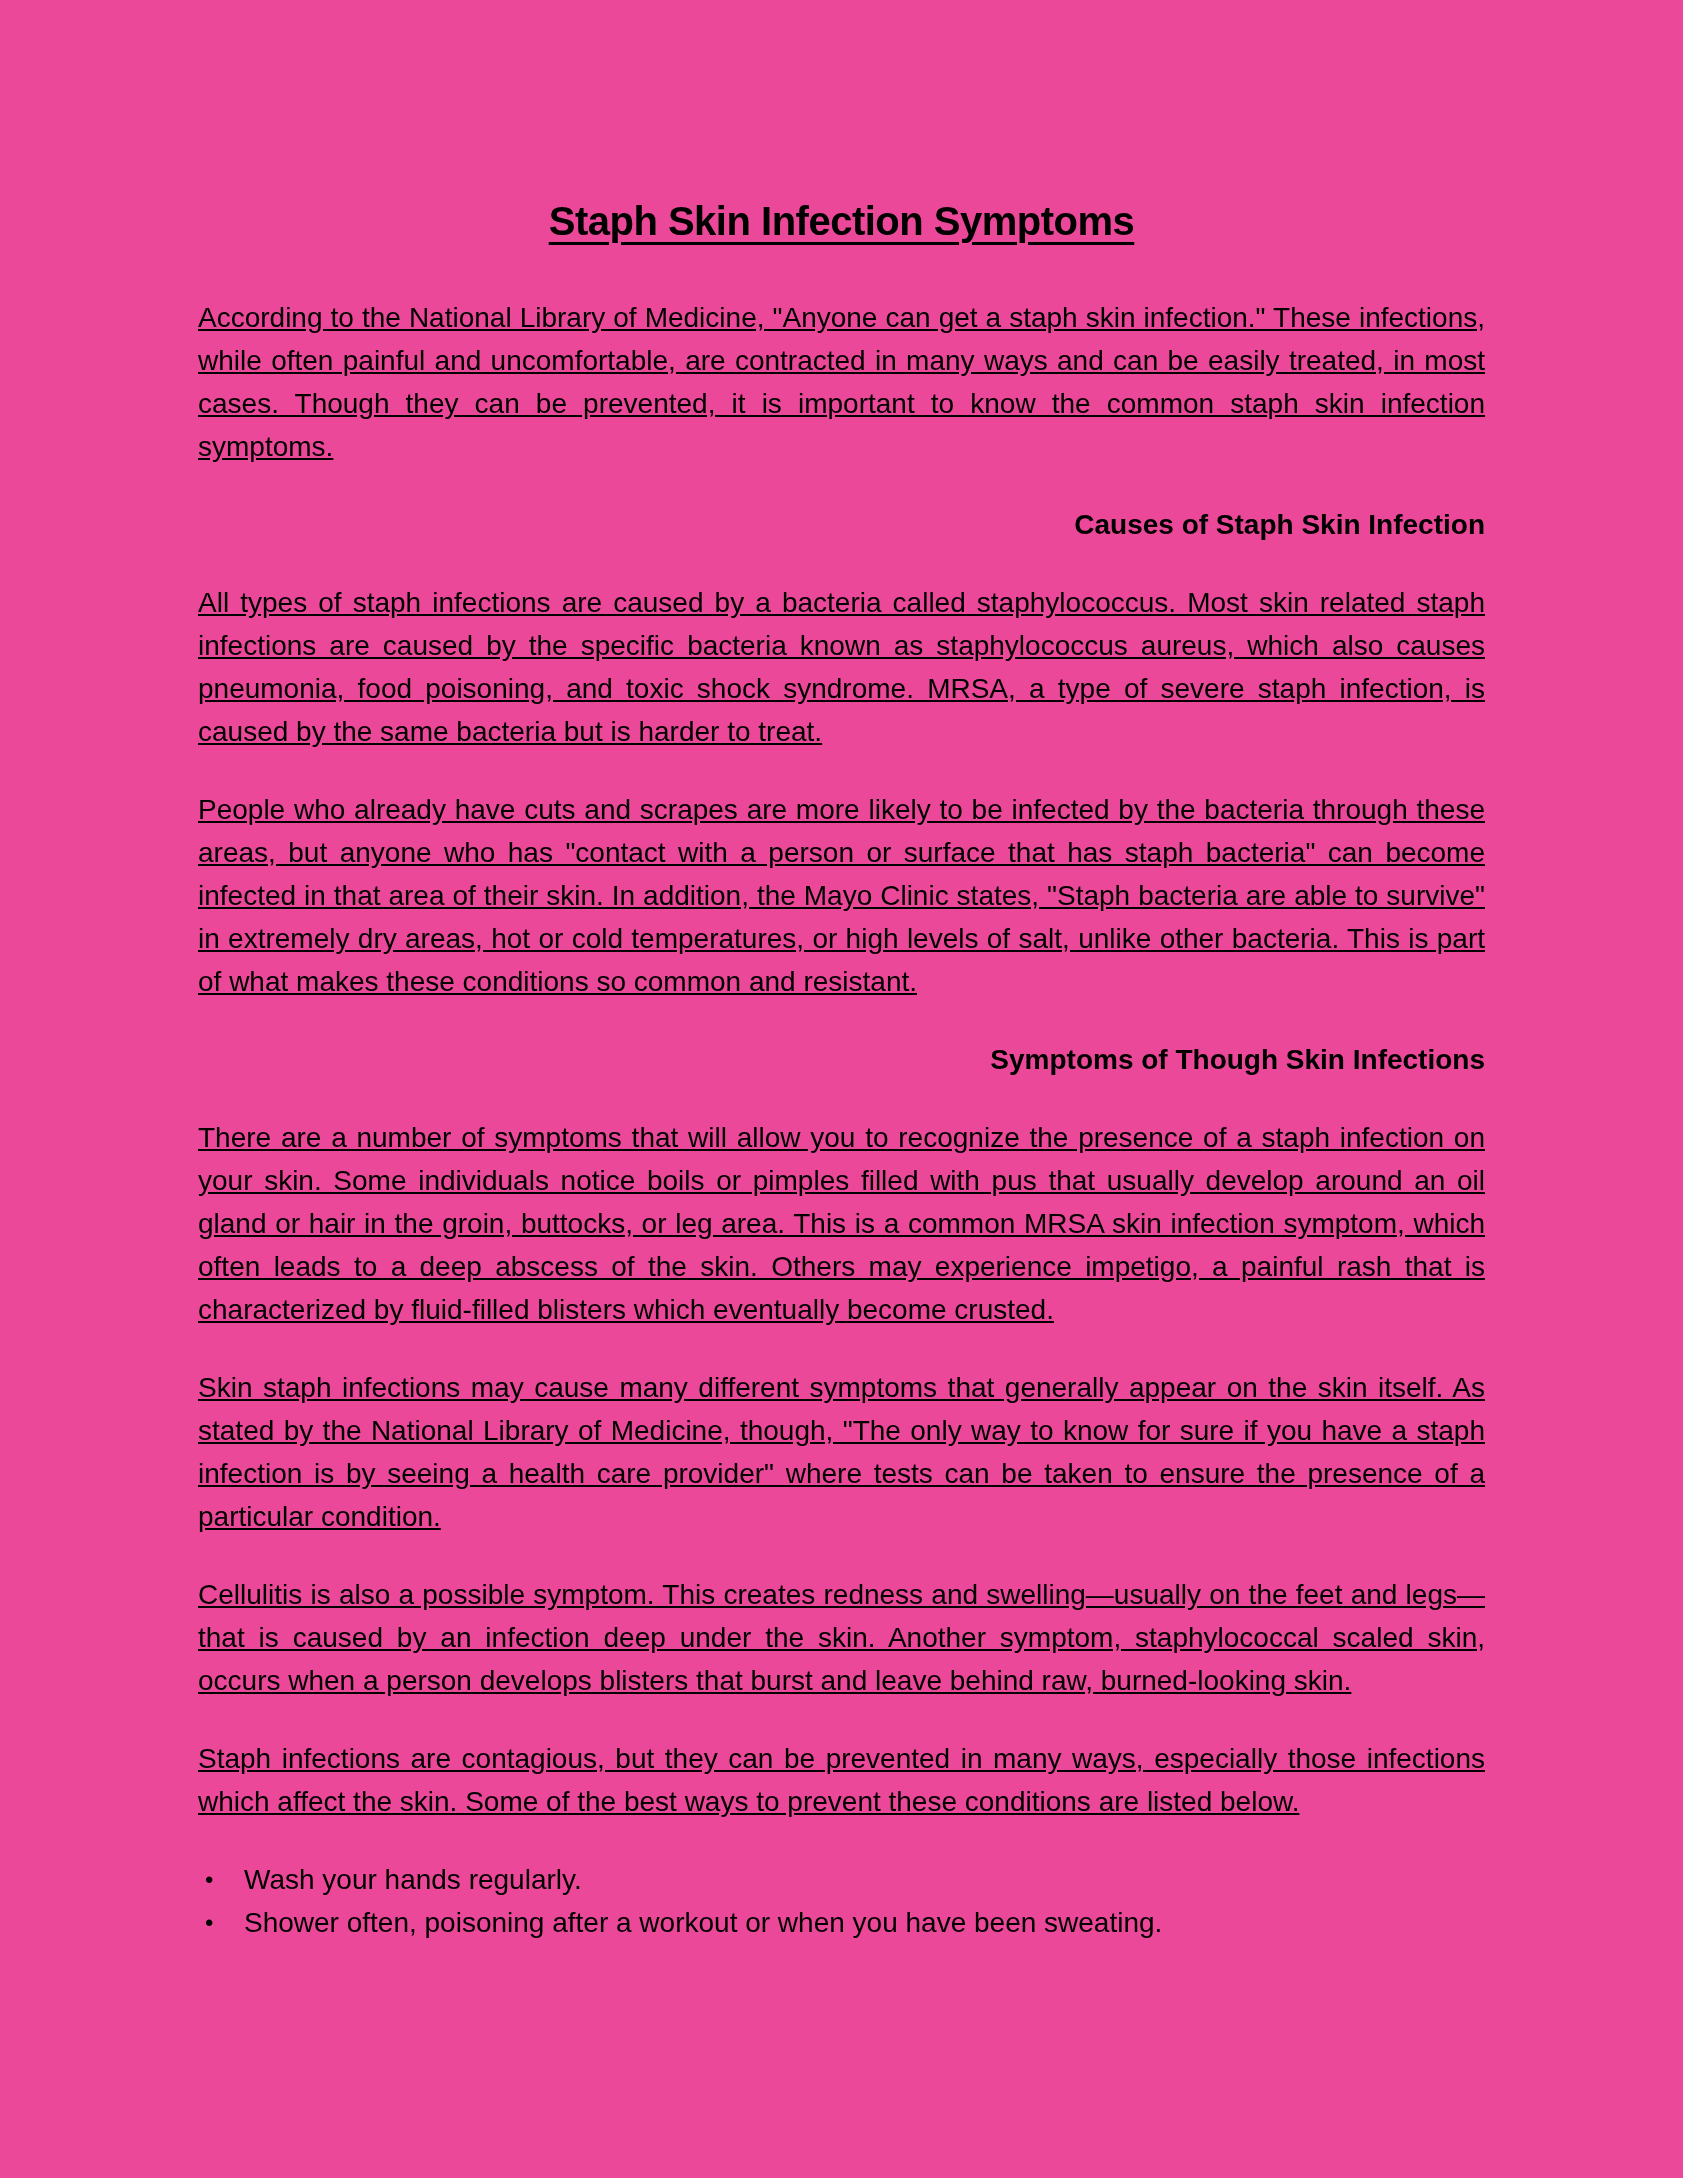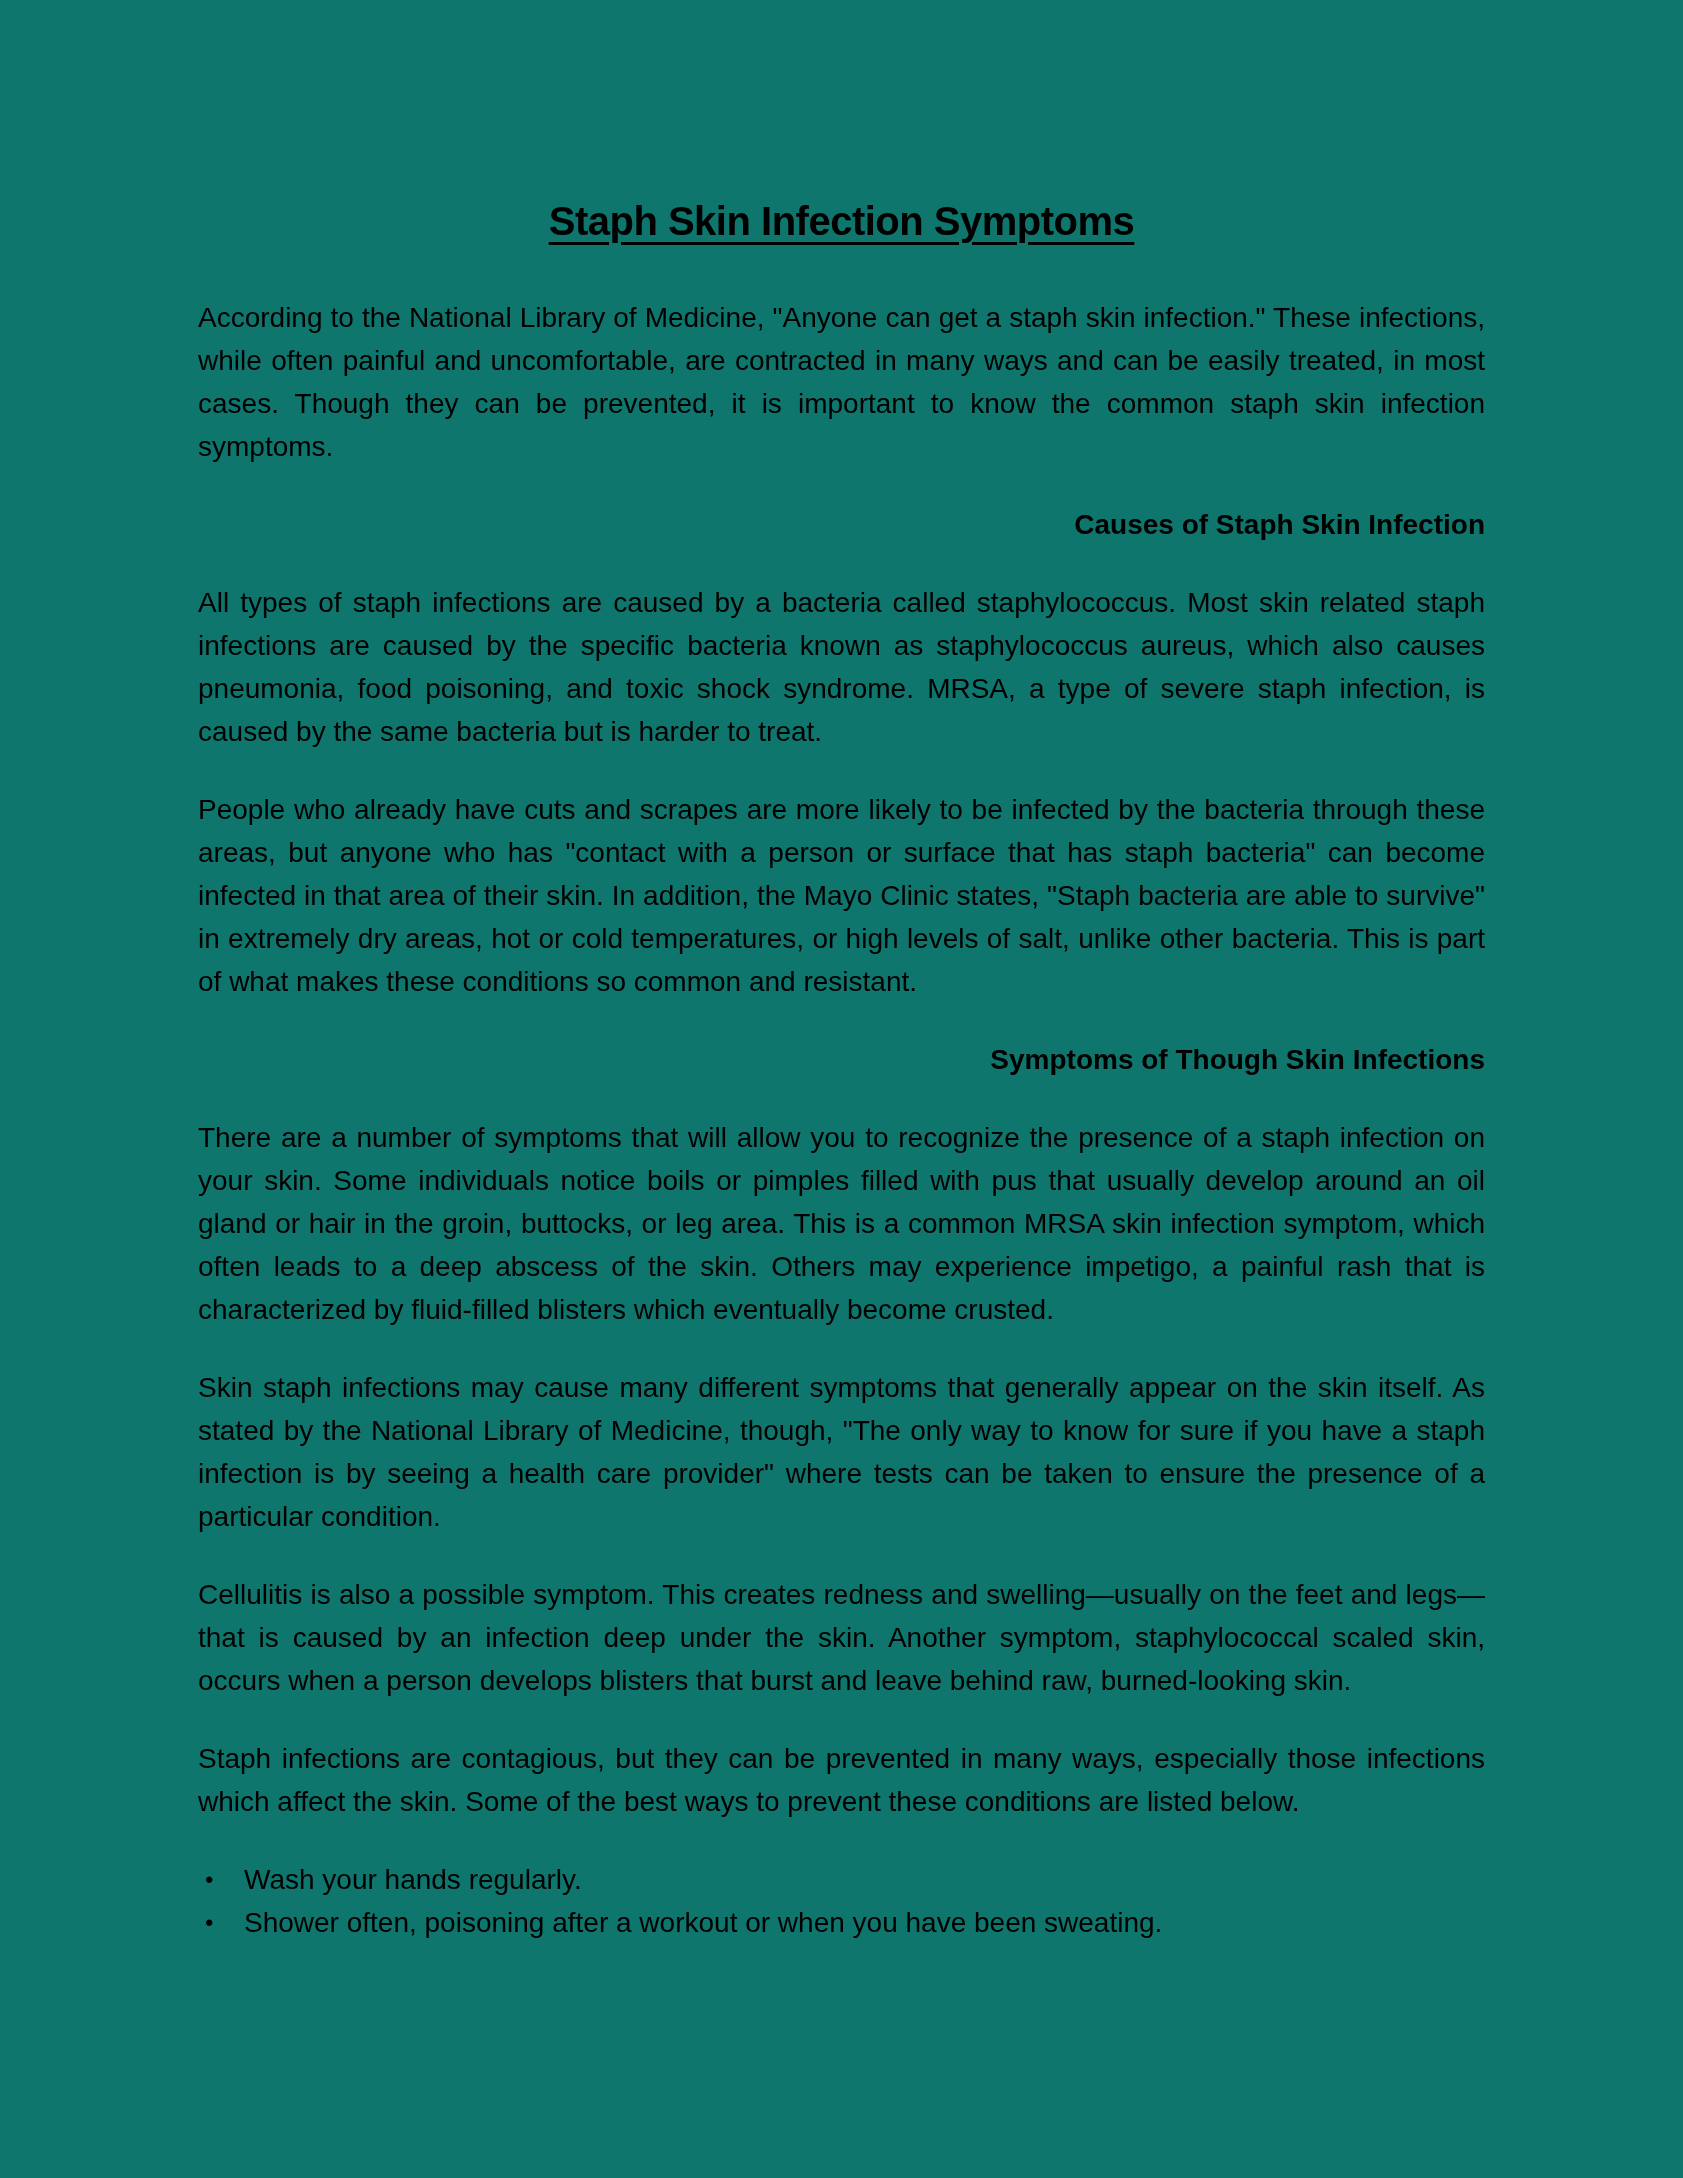--- a/index.html
+++ b/index.html
@@ -4,21 +4,21 @@
 <style>
   html, body {
     margin: 0;
     padding: 0;
     background: #ffffff;
   }
   .page {
     position: relative;
     width: 1683px;
     height: 2178px;
-    background: #0f766e;
+    background: #ec4899;
     overflow: hidden;
     font-family: "Liberation Sans", sans-serif;
     color: #000000;
   }
   .content {
     width: 1287px;
     margin-left: 198px;
     padding-top: 196px;
   }
   .doc-title {
@@ -30,20 +30,21 @@
     text-decoration: underline;
     text-decoration-thickness: 3px;
     text-underline-offset: 7px;
     margin: 0 0 50px 0;
   }
   .para {
     font-size: 28px;
     line-height: 43px;
     text-align: justify;
     margin: 0 0 35px 0;
+    text-decoration: underline;
   }
   .heading {
     font-size: 28px;
     font-weight: bold;
     line-height: 43px;
     text-align: right;
     margin: 0 0 35px 0;
   }
   .bullet-list {
     margin: 8px 0 0 0;

